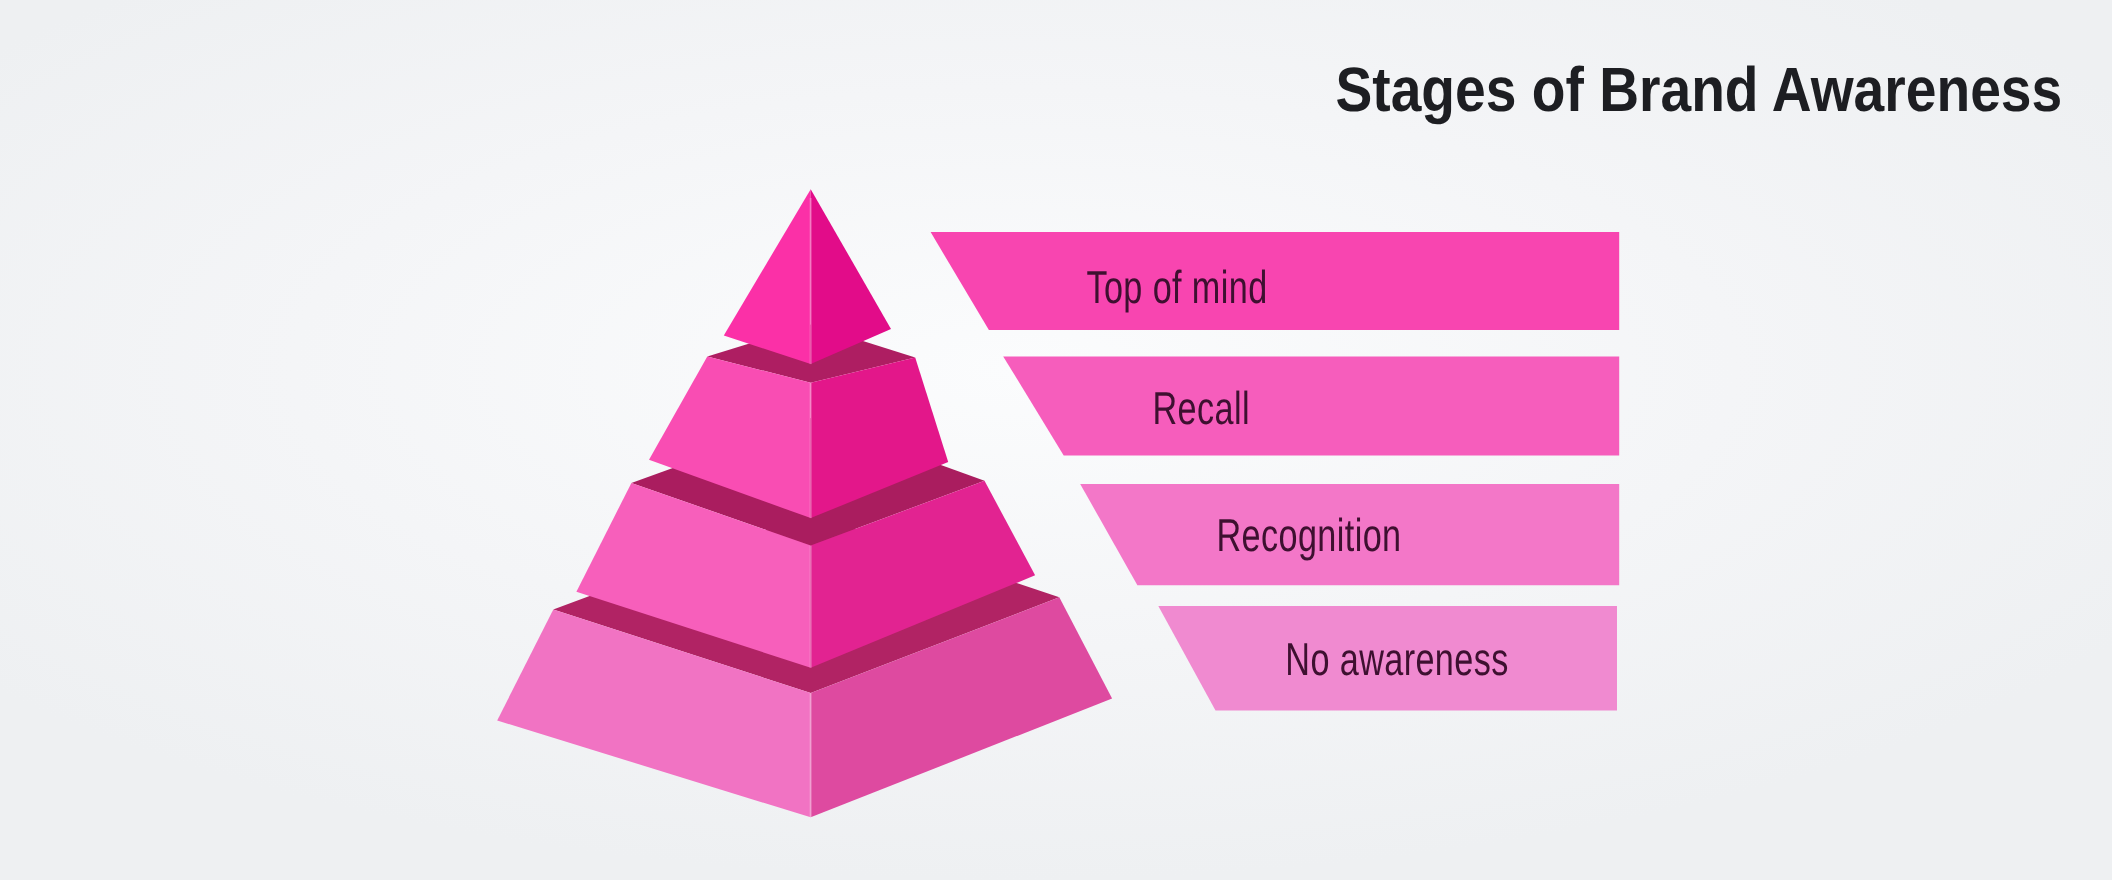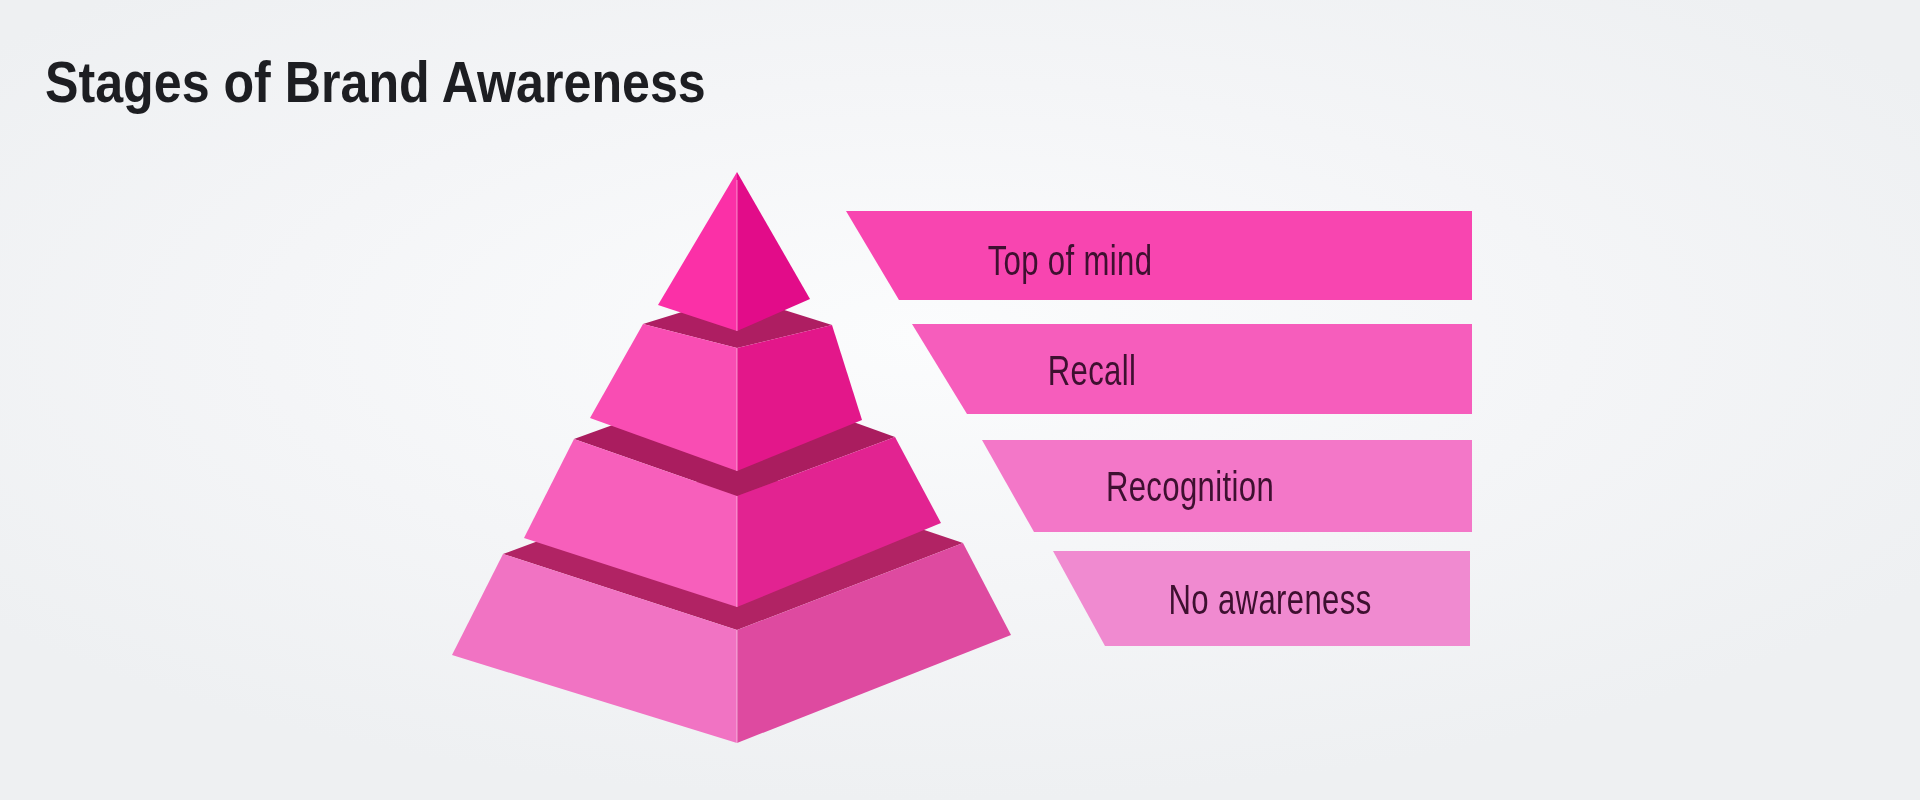--- a/index.html
+++ b/index.html
@@ -14,21 +14,21 @@
     height: 800px;
     overflow: hidden;
     background:
       radial-gradient(ellipse 62% 58% at 48% 42%, #fbfcfd 0%, #f4f5f7 55%, #eef0f2 100%);
   }
   .title {
     position: absolute;
     left: 0;
     right: 0;
     top: 46px;
-    text-align: left;
+    text-align: right;
     height: 72px;
     line-height: 72px;
     white-space: nowrap;
   }
   .title > span {
     display: inline-block;
     transform: scaleX(0.88);
     transform-origin: center;
     font-size: 57px;
     font-weight: 700;

